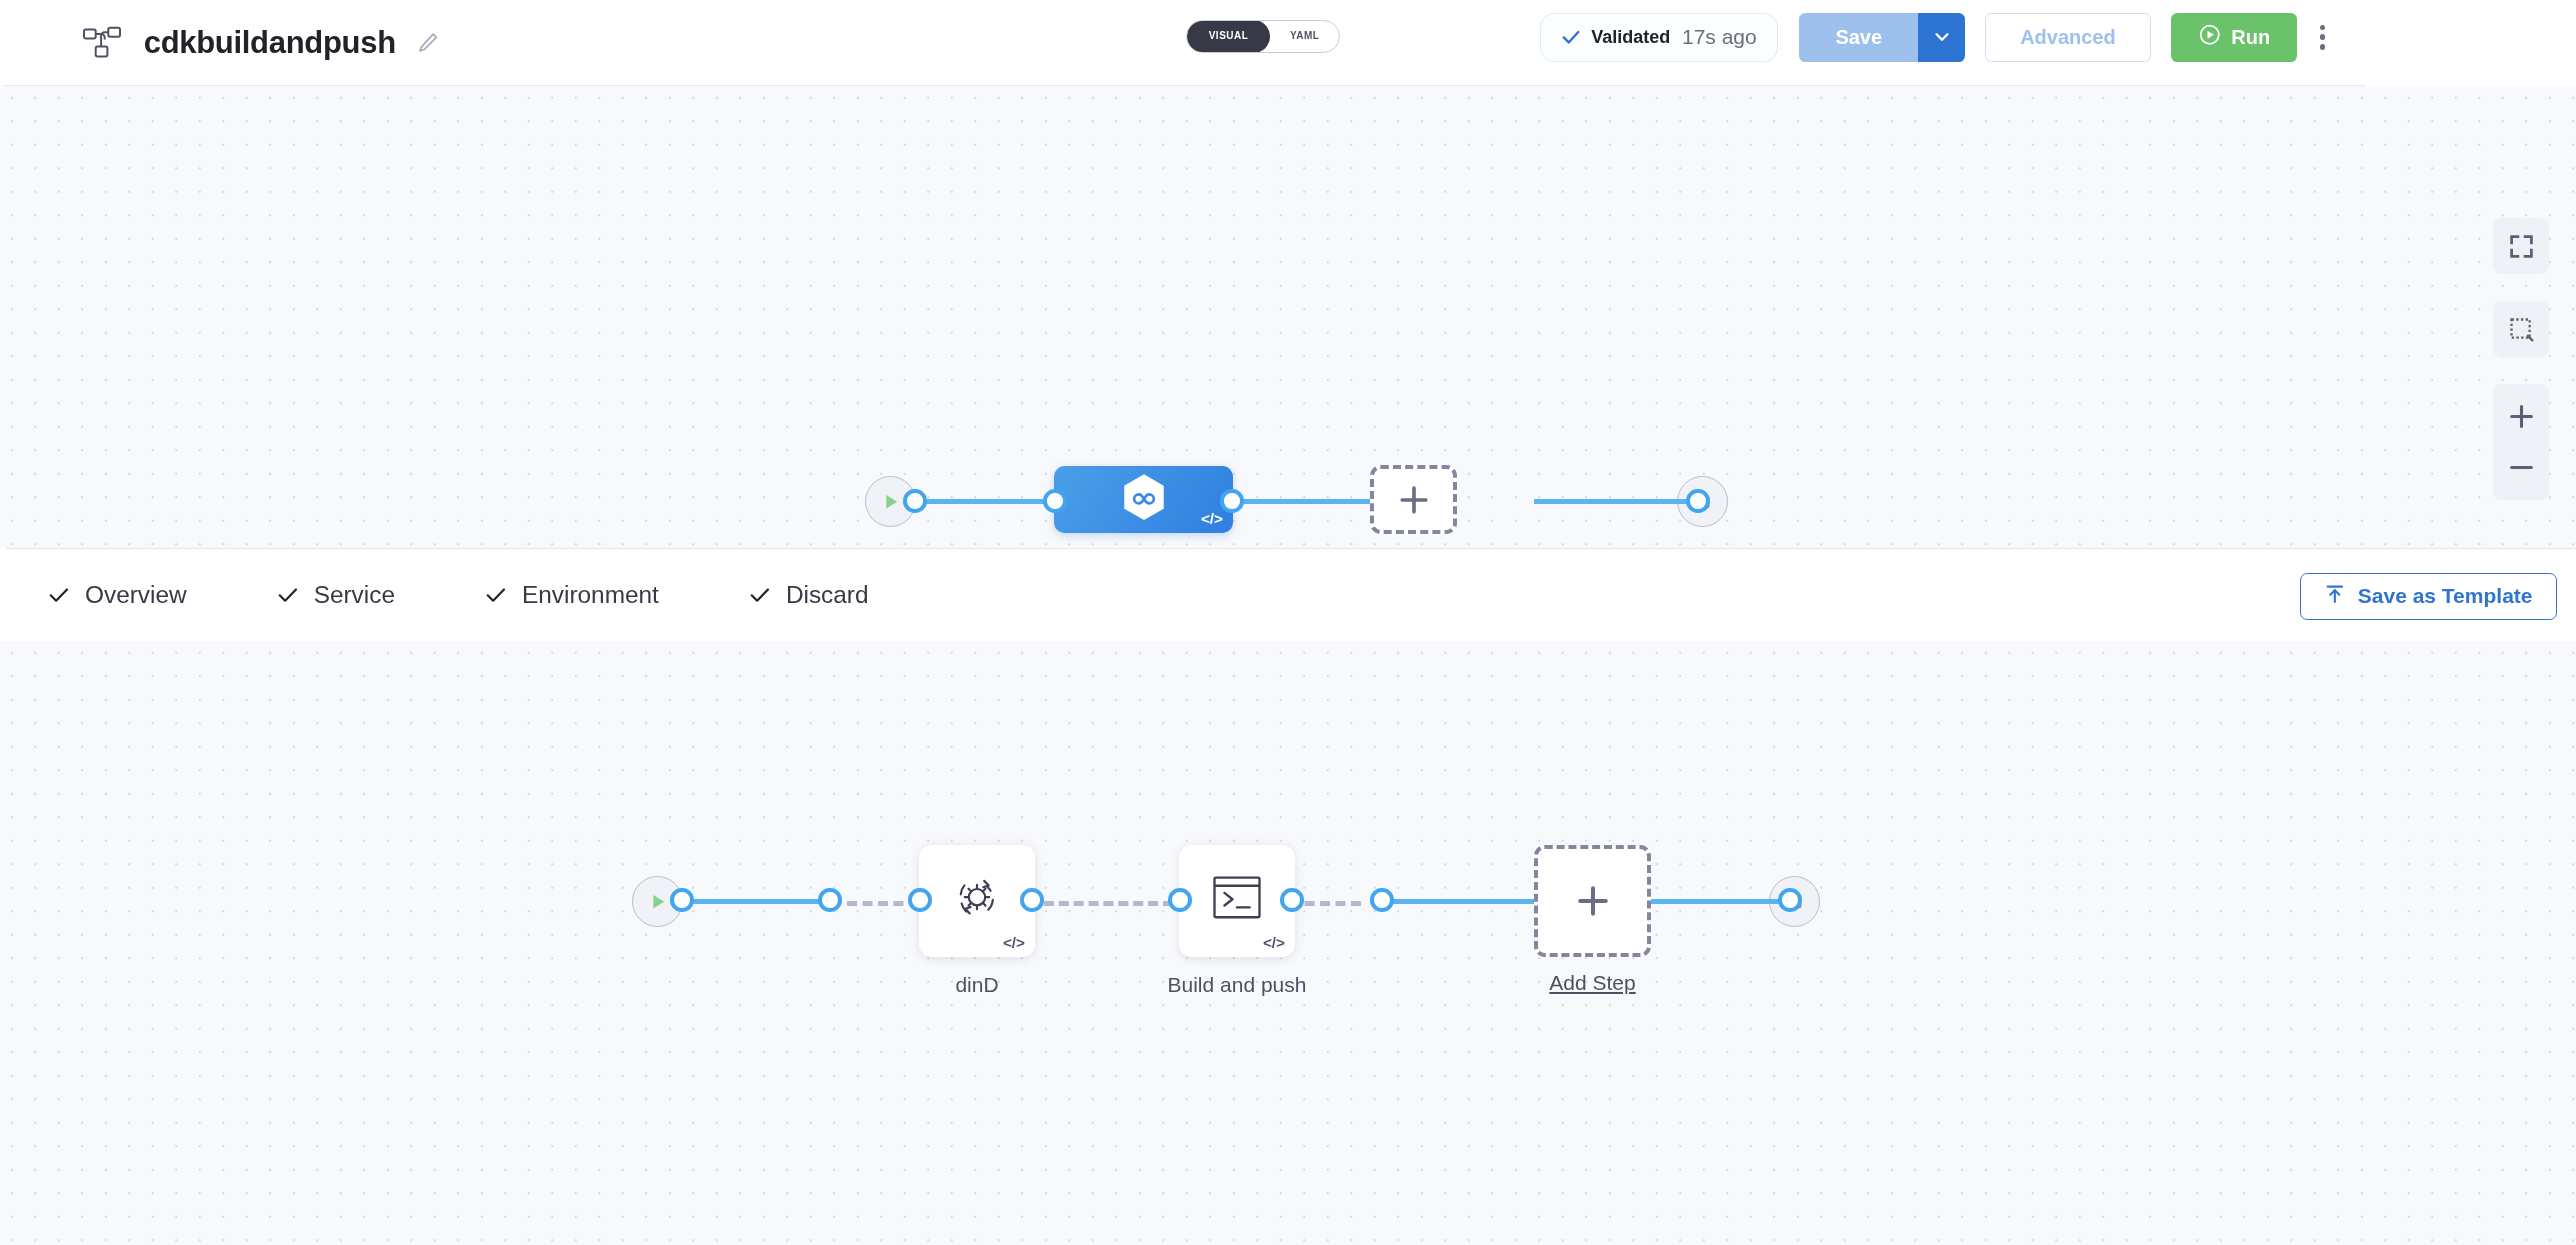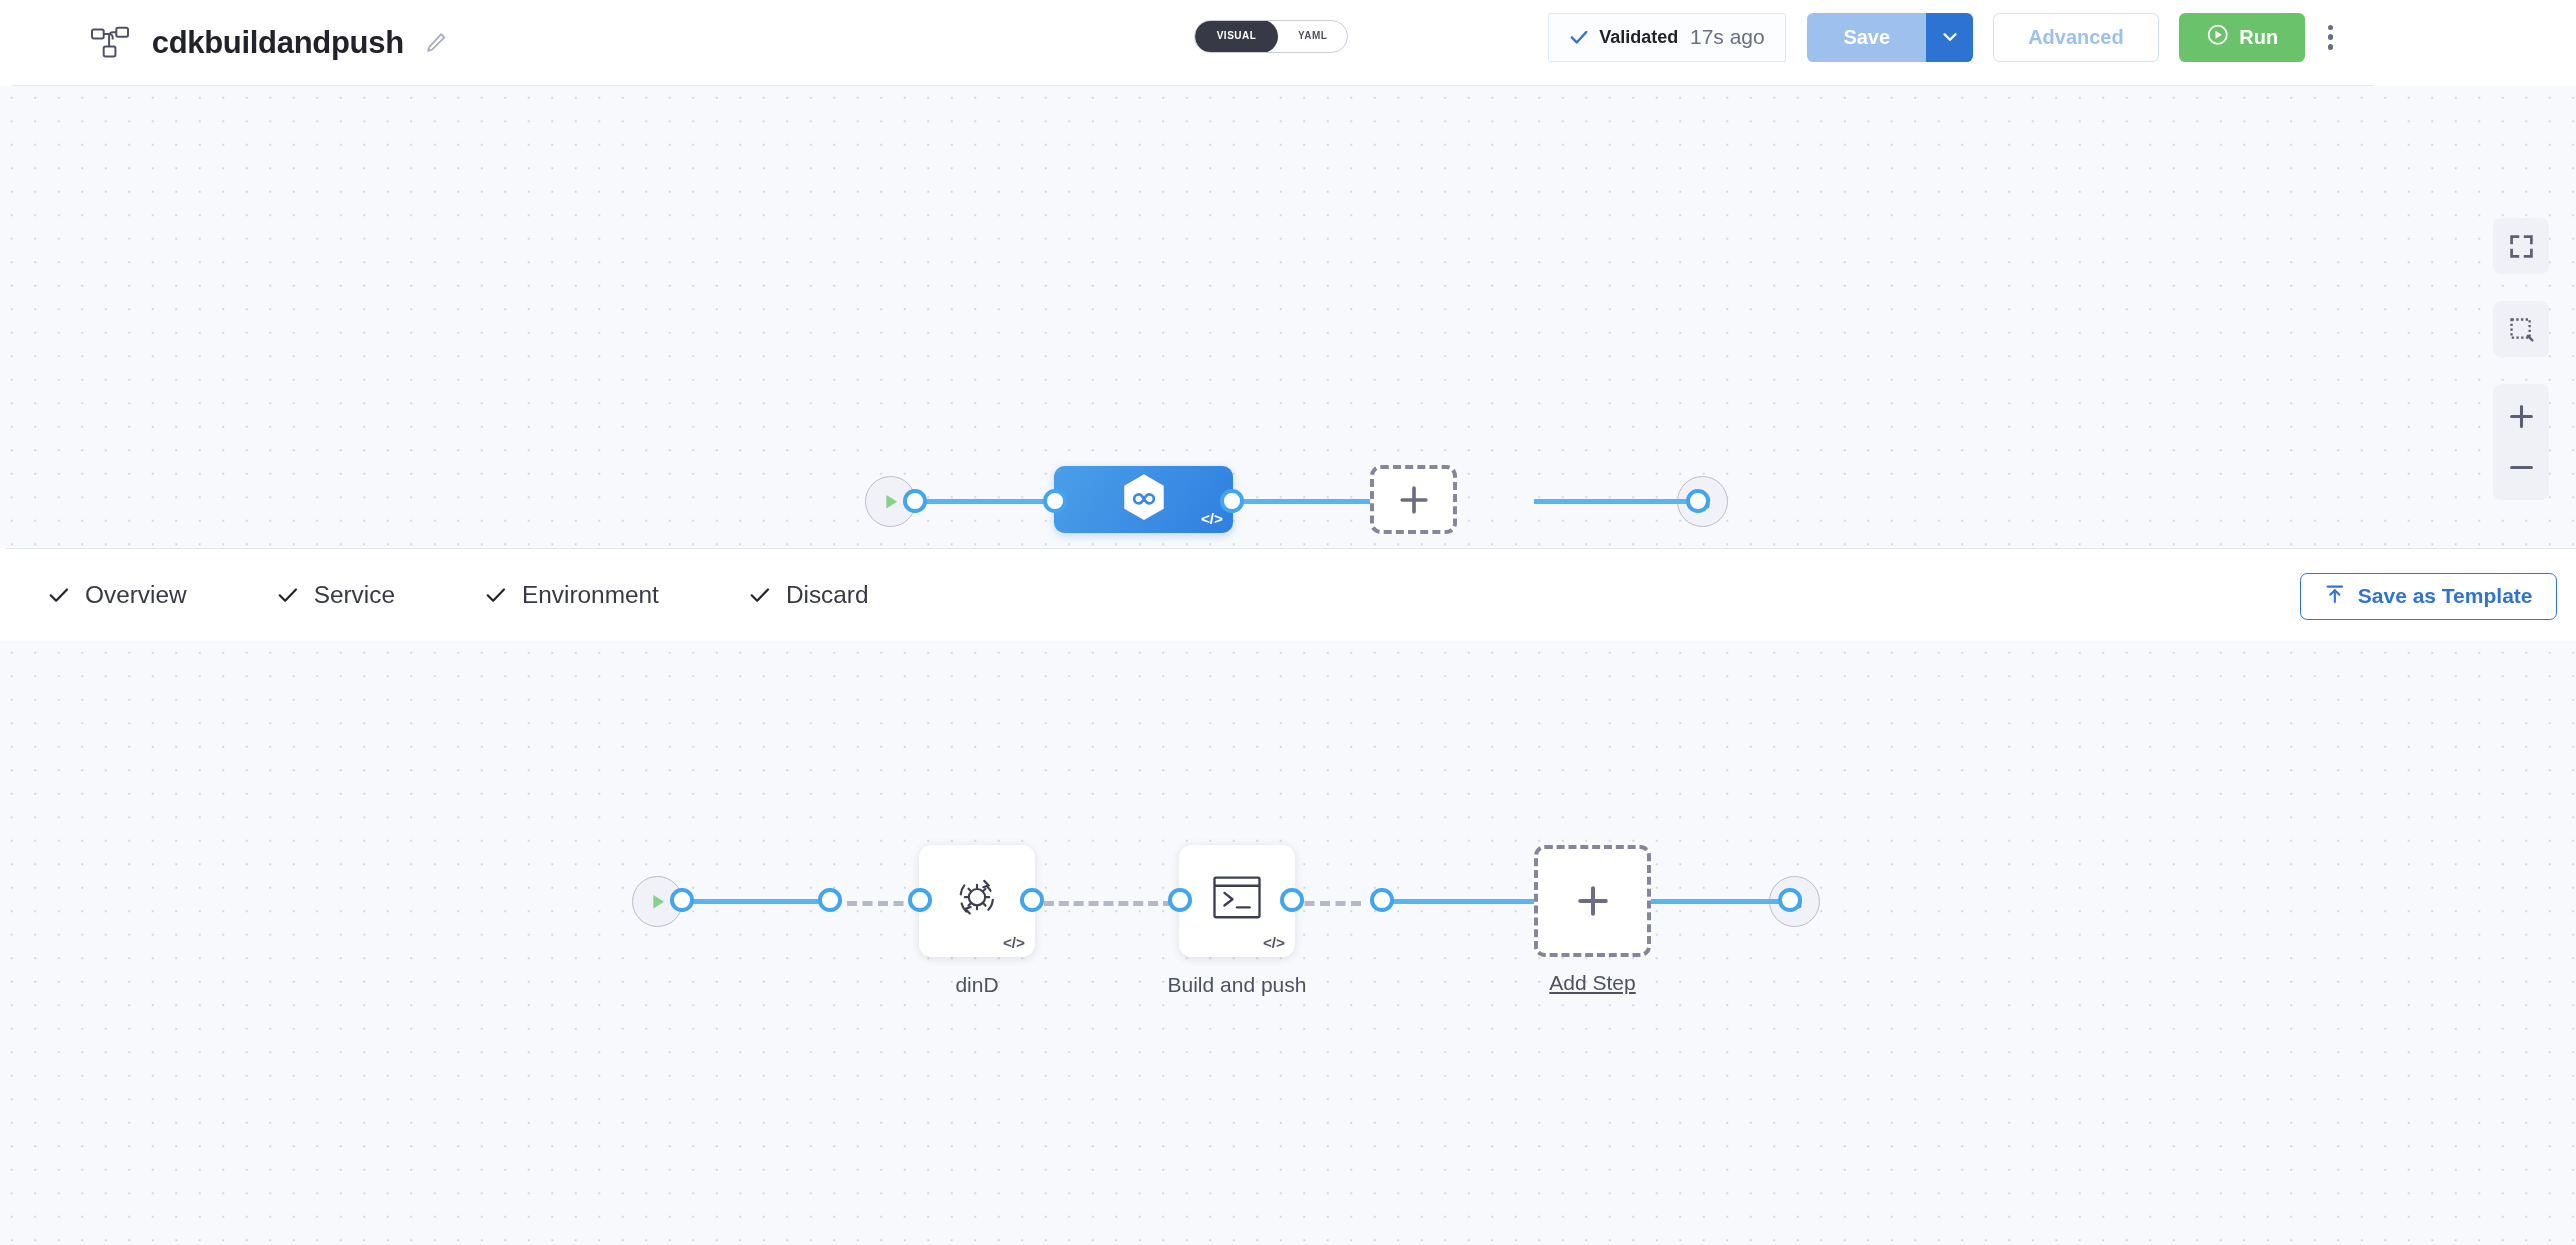--- a/index.html
+++ b/index.html
@@ -6,21 +6,21 @@
   html, body {
     width: 2576px; height: 1246px;
     font-family: "Liberation Sans", sans-serif;
     background: #ffffff;
     overflow: hidden;
     -webkit-font-smoothing: antialiased;
   }
 
   
   .header {
-    position: absolute; left: 12px; top: 0;
+    position: absolute; left: 4px; top: 0;
     width: 2362px; height: 86px;
     background: #ffffff;
     border-bottom: 0.9px solid #e8e8ef;
     display: flex; align-items: center; padding-left: 40px;
   }
   .hdr-left { display: flex; align-items: center; padding-left: 38px; gap: 0; }
   .pipeline-glyph { width: 40px; height: 36px; display: block; }
   .pipeline-title {
     font-size: 31px; font-weight: bold; color: #22222a;
     letter-spacing: -0.3px; margin-left: 21.7px;
@@ -46,21 +46,21 @@
     height: 32.5px; margin: 0; padding: 0 21.7px;
   }
 
   .hdr-right {
     position: absolute; right: 23.5px; top: 12.6px;
     display: flex; align-items: center; gap: 0;
   }
   .validated-chip {
     display: flex; align-items: center; gap: 10px;
     height: 49px; padding: 0 20px;
-    border: 0.9px solid #d8ecfb; border-radius: 2px;
+    border: 0.9px solid #d8ecfb; border-radius: 14px;
     background: #fbfdff; margin-right: 21.7px;
   }
   .validated-check { width: 20px; height: 20px; display: block; }
   .validated-label { font-size: 18px; color: #22222a; font-weight: bold; }
   .validated-time { font-size: 21px; color: #6b6d80; margin-left: 1.8px; }
 
   .save-group { display: flex; height: 49px; border-radius: 6.3px; overflow: hidden; margin-right: 20px; }
   .save-main {
     background: #9dc1ec; color: #ffffff; font-size: 20px; font-weight: bold;
     border: none; padding: 0 36px; cursor: pointer;

